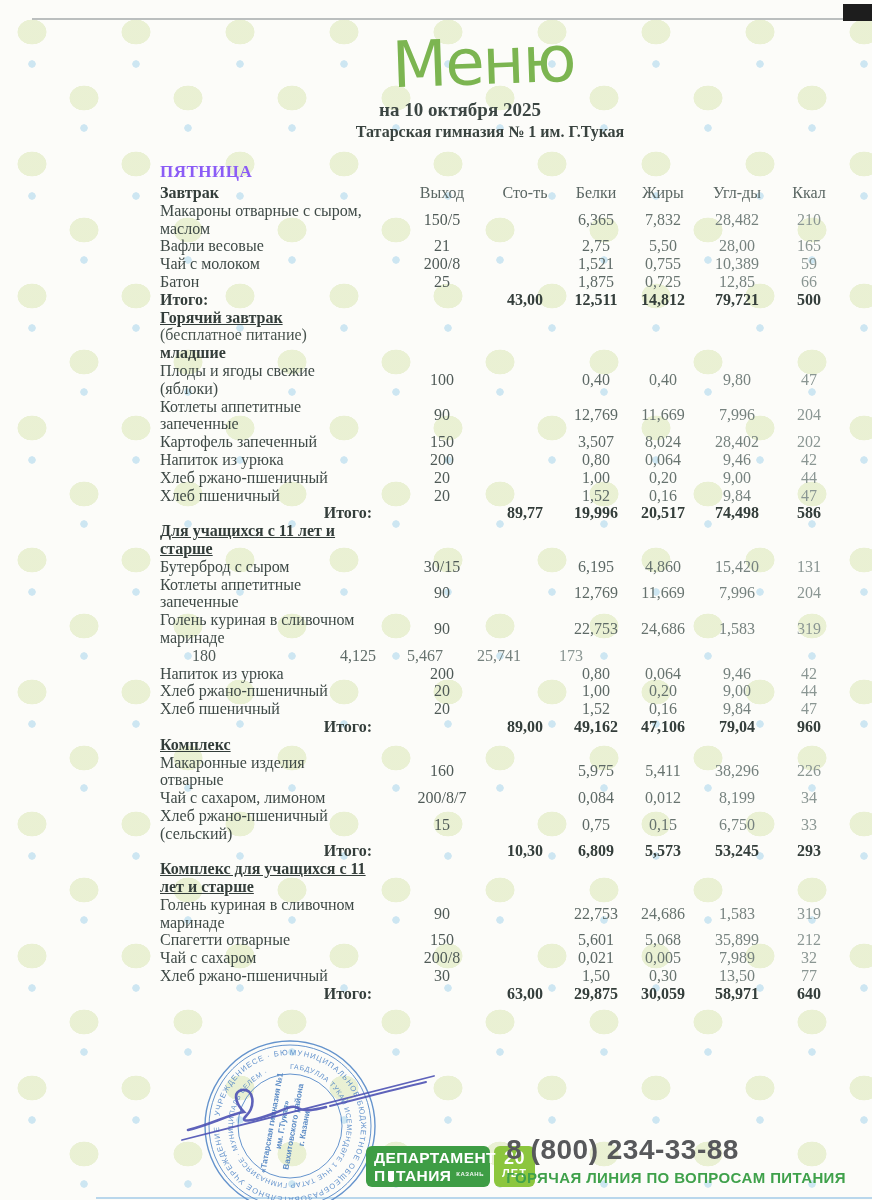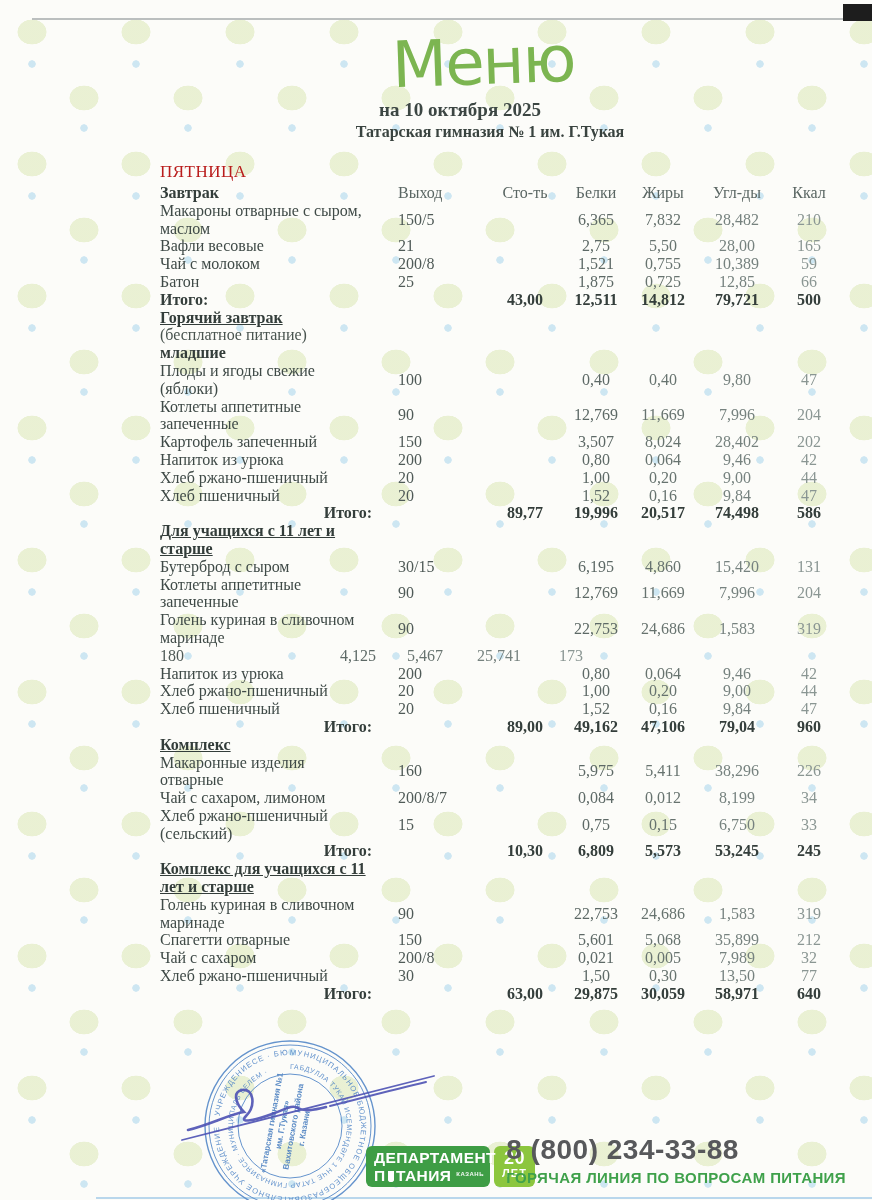--- a/index.html
+++ b/index.html
@@ -19,24 +19,24 @@
   .scan-line-bottom{position:absolute;bottom:1px;left:96px;right:0;height:2px;background:#b9d7ec;}
   .script-title{position:absolute;left:392px;top:30px;font-family:"DejaVu Sans",sans-serif;
      font-size:64px;font-weight:400;color:#7cb551;letter-spacing:-2px;transform:rotate(-2deg);line-height:1;}
   .date-line{position:absolute;top:99px;left:250px;width:420px;text-align:center;
      font-size:19px;font-weight:bold;color:#3c4643;}
   .school-line{position:absolute;top:123px;left:240px;width:500px;text-align:center;
      font-size:16px;font-weight:bold;color:#39433f;}
 
   
   .menu-table{position:absolute;left:160px;top:162px;width:698px;font-size:16px;}
-  .day{font-size:17px;font-weight:normal;letter-spacing:.5px;line-height:20px;margin-bottom:2px;color:#b91c1c;}
+  .day{font-size:17px;font-weight:bold;letter-spacing:.5px;line-height:20px;margin-bottom:2px;color:#8b5cf6;}
   .row{display:flex;align-items:center;line-height:17.8px;}
   .c-name{width:238px;white-space:pre-line;}
-  .c-vyhod{width:88px;color:#4f5a57;}
+  .c-vyhod{width:88px;text-align:center;color:#4f5a57;}
   .c-sto{width:78px;text-align:center;color:#45504d;}
   .c-belki{width:64px;text-align:center;color:#5d6966;}
   .c-zhiry{width:70px;text-align:center;color:#67736f;}
   .c-ugl{width:78px;text-align:center;color:#76827f;}
   .c-kkal{width:66px;text-align:center;color:#8a9693;}
   .header-row .c-name{font-weight:bold;color:#333d3a;}
   .col-h{color:#5a6663 !important;}
   .heading{line-height:17.8px;white-space:pre-line;max-width:250px;}
   .bold-underline{font-weight:bold;text-decoration:underline;color:#333d3a;}
   .bold{font-weight:bold;color:#333d3a;}
@@ -310,21 +310,21 @@
         <div class="c-ugl">6,750</div>
         <div class="c-kkal">33</div>
       </div>
       <div class="row total-row">
         <div class="c-name total-label ta-right">Итого:</div>
         <div class="c-vyhod"></div>
         <div class="c-sto">10,30</div>
         <div class="c-belki">6,809</div>
         <div class="c-zhiry">5,573</div>
         <div class="c-ugl">53,245</div>
-        <div class="c-kkal">245</div>
+        <div class="c-kkal">293</div>
       </div>
       <div class="heading bold-underline">Комплекс для учащихся с 11
 лет и старше</div>
       <div class="row">
         <div class="c-name">Голень куриная в сливочном
 маринаде</div>
         <div class="c-vyhod">90</div>
         <div class="c-sto"></div>
         <div class="c-belki">22,753</div>
         <div class="c-zhiry">24,686</div>

